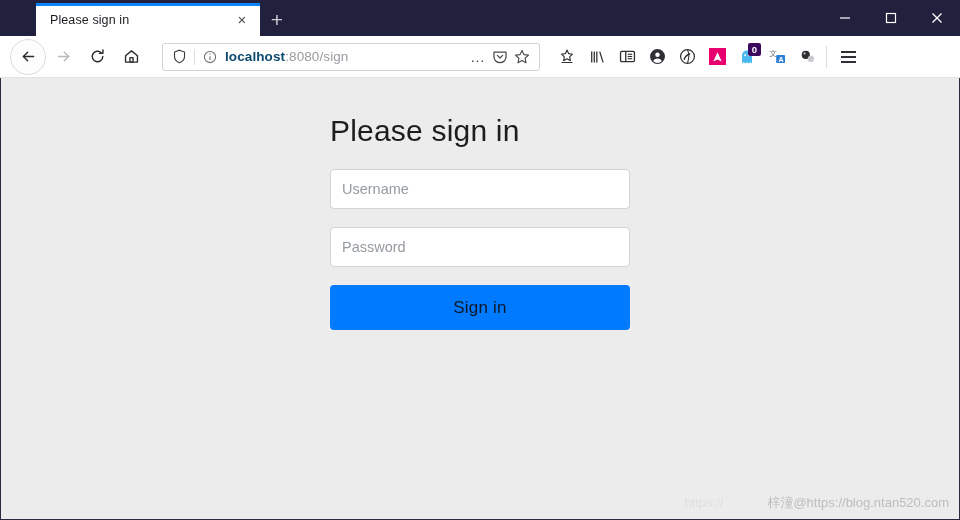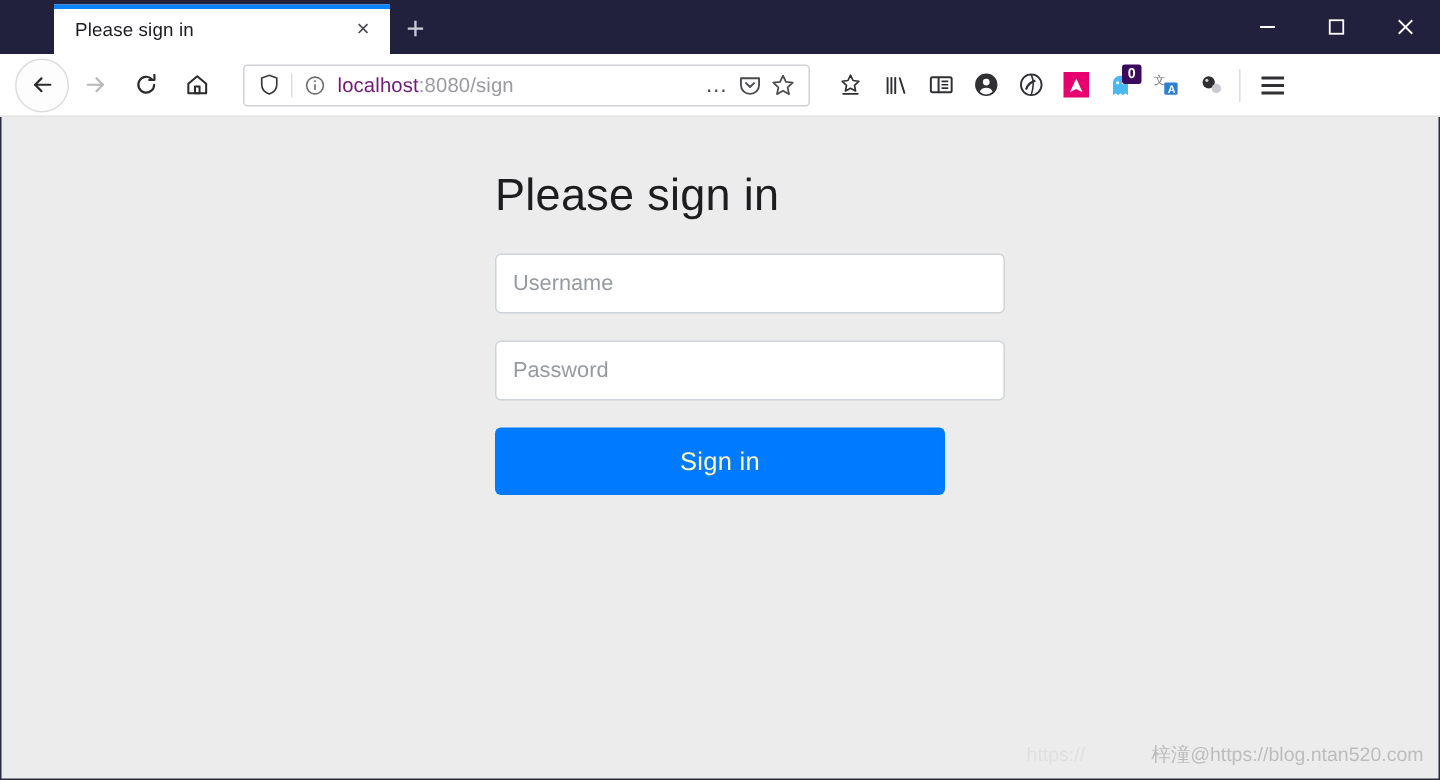--- a/index.html
+++ b/index.html
@@ -141,21 +141,21 @@
   .infoicon { width:16px; display:flex; align-items:center; justify-content:center; color:#6b6b70; }
   .urltext {
     flex: 1;
     font-size: 13.5px;
     color: #9a9aa0;
     margin-left: 7px;
     white-space: nowrap;
     overflow: hidden;
     letter-spacing: .1px;
   }
-  .urltext b { color: #701a75; font-weight: 400; }
+  .urltext b { color: #0c4a6e; font-weight: 700; }
   .urlicon {
     width: 22px; height: 22px;
     display: flex; align-items: center; justify-content: center;
     color: #4a4a4f;
     cursor: pointer;
     flex: 0 0 auto;
   }
   .toolicons { display:flex; align-items:center; margin-left: 2px; }
   .tbtn {
     width: 30px; height: 32px;
@@ -205,42 +205,42 @@
   }
   .form-title {
     font-size: 30px;
     font-weight: 400;
     color: #1d1d1f;
     margin: 0 0 21px 0;
     letter-spacing: .2px;
   }
   .field {
     display: block;
-    width: 340px;
+    width: 300px;
     height: 40px;
     box-sizing: border-box;
     border: 1px solid #ced4da;
     border-radius: 4px;
     background: #ffffff;
     padding: 0 11px;
     font-size: 14.5px;
     color: #495057;
     font-family: "Liberation Sans", sans-serif;
     margin-bottom: 18px;
     outline: none;
   }
   .field::placeholder { color: #959ba1; opacity: 1; }
   .submit {
     display: block;
     width: 300px;
     height: 45px;
     border: none;
     border-radius: 4px;
     background: #007bff;
-    color: #fef9c3;
+    color: #0f172a;
     font-size: 17px;
     font-family: "Liberation Sans", sans-serif;
     cursor: pointer;
     letter-spacing: .2px;
   }
   .watermark {
     position: absolute;
     right: 10px;
     bottom: 7px;
     font-size: 13px;

